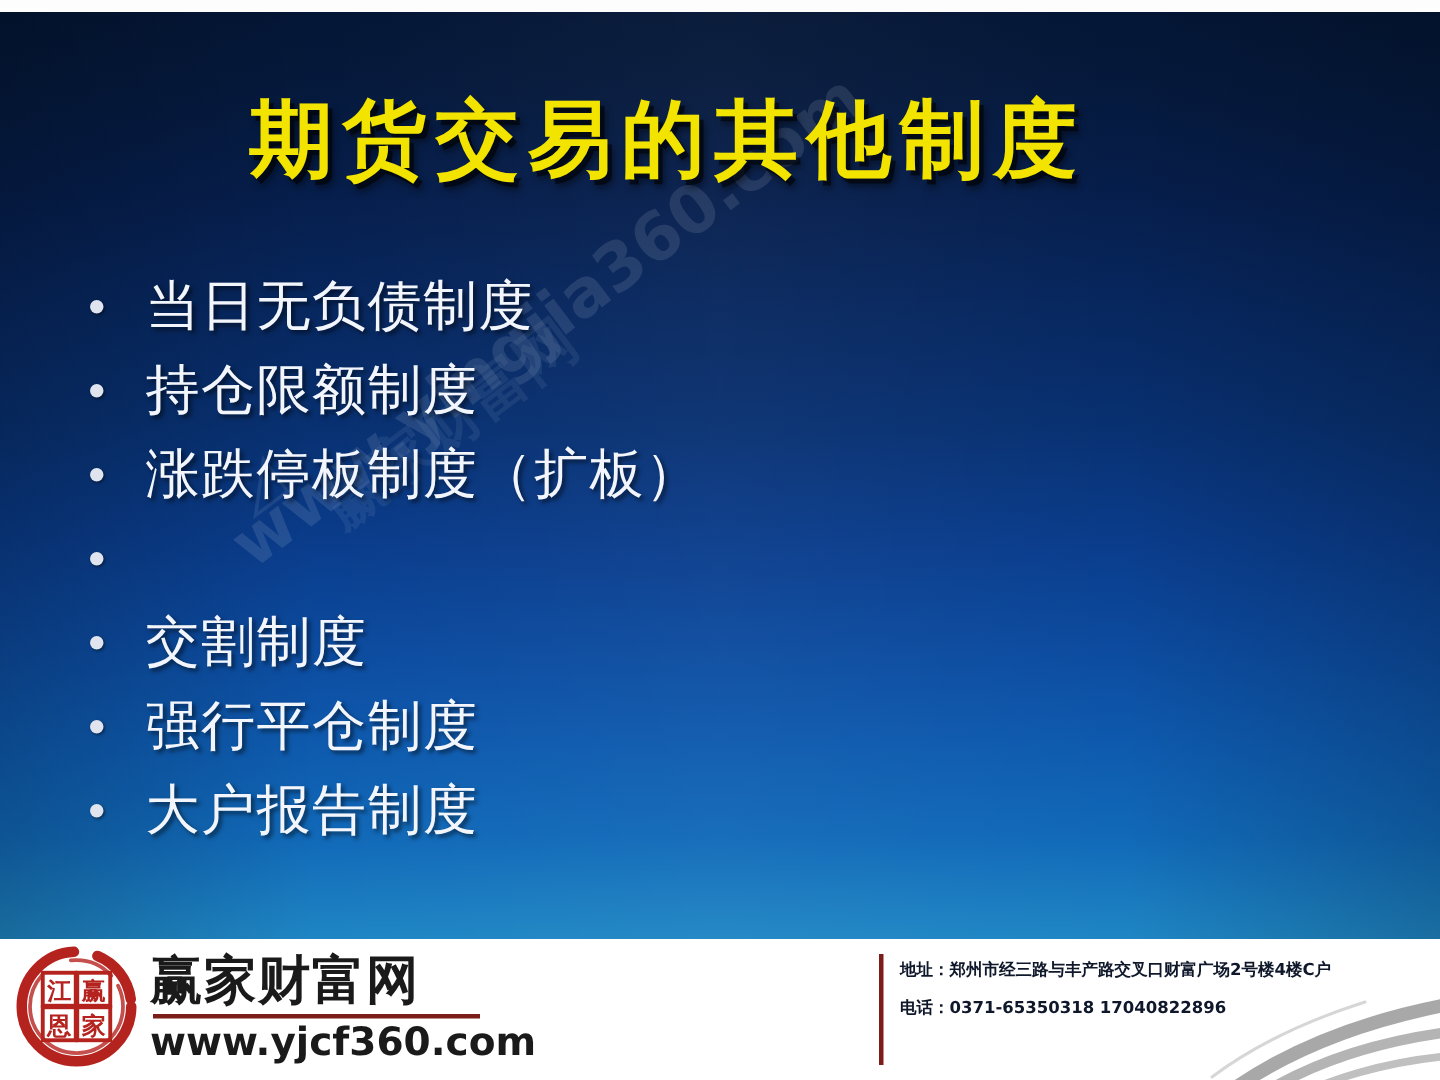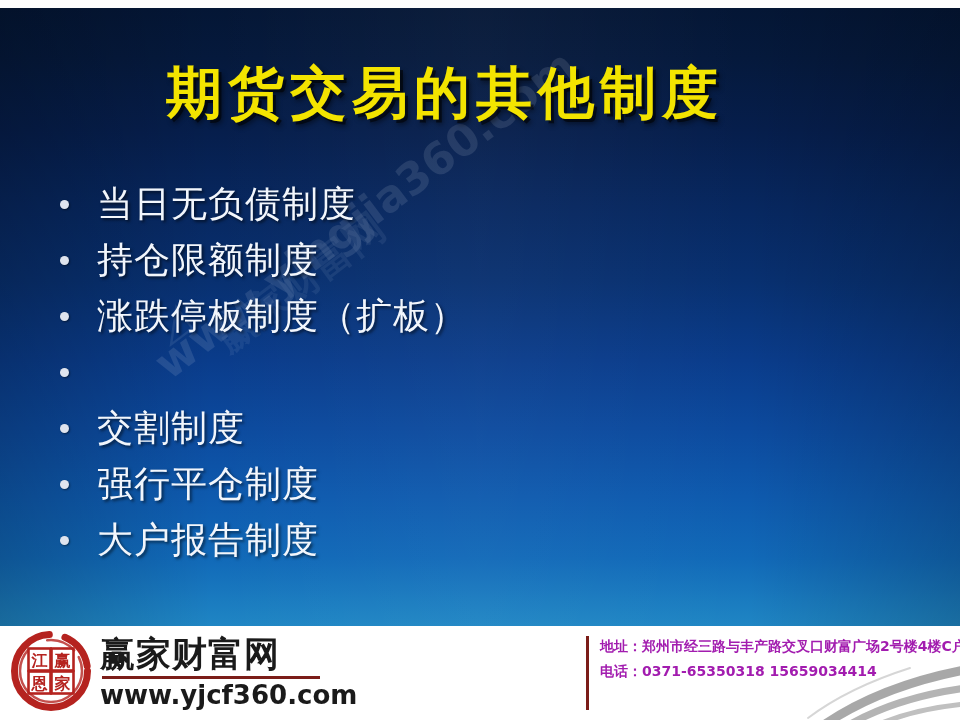--- a/index.html
+++ b/index.html
@@ -233,23 +233,23 @@
 
   
   .contact {
     position: absolute;
     left: 600px;
     top: 8px;
     width: 360px;
   }
   .contact-line {
     font-family: "DejaVu Sans", "Liberation Sans", sans-serif;
-    font-size: 14px;
-    font-weight: bold;
-    color: #a21caf;
+    font-size: 11px;
+    font-weight: bold;
+    color: #0f172a;
     line-height: 25px;
     white-space: nowrap;
   }
 
   
   .swoosh {
     position: absolute;
     right: -6px;
     bottom: -14px;
     width: 160px;
@@ -335,21 +335,21 @@
         <div class="brand-rule"></div>
         <div class="brand-url">www.yjcf360.com</div>
       </div>
 
     </div>
 
     <div class="footer-divider"></div>
 
     <div class="contact">
       <div class="contact-line">地址：郑州市经三路与丰产路交叉口财富广场2号楼4楼C户</div>
-      <div class="contact-line">电话：0371-65350318  15659034414</div>
+      <div class="contact-line">电话：0371-65350318  17040822896</div>
     </div>
 
     <svg class="swoosh" viewBox="0 0 160 86" aria-hidden="true">
       <path d="M8,84 C40,60 86,36 158,22" fill="none" stroke="#8c8c8c" stroke-width="9" stroke-linecap="round"></path>
       <path d="M28,86 C58,66 100,48 160,40" fill="none" stroke="#9b9b9b" stroke-width="7" stroke-linecap="round"></path>
       <path d="M52,86 C78,72 116,60 160,56" fill="none" stroke="#ababab" stroke-width="5" stroke-linecap="round"></path>
       <path d="M2,70 C26,52 60,34 104,20" fill="none" stroke="#c9c9c9" stroke-width="2" stroke-linecap="round"></path>
     </svg>
 
   </div>

